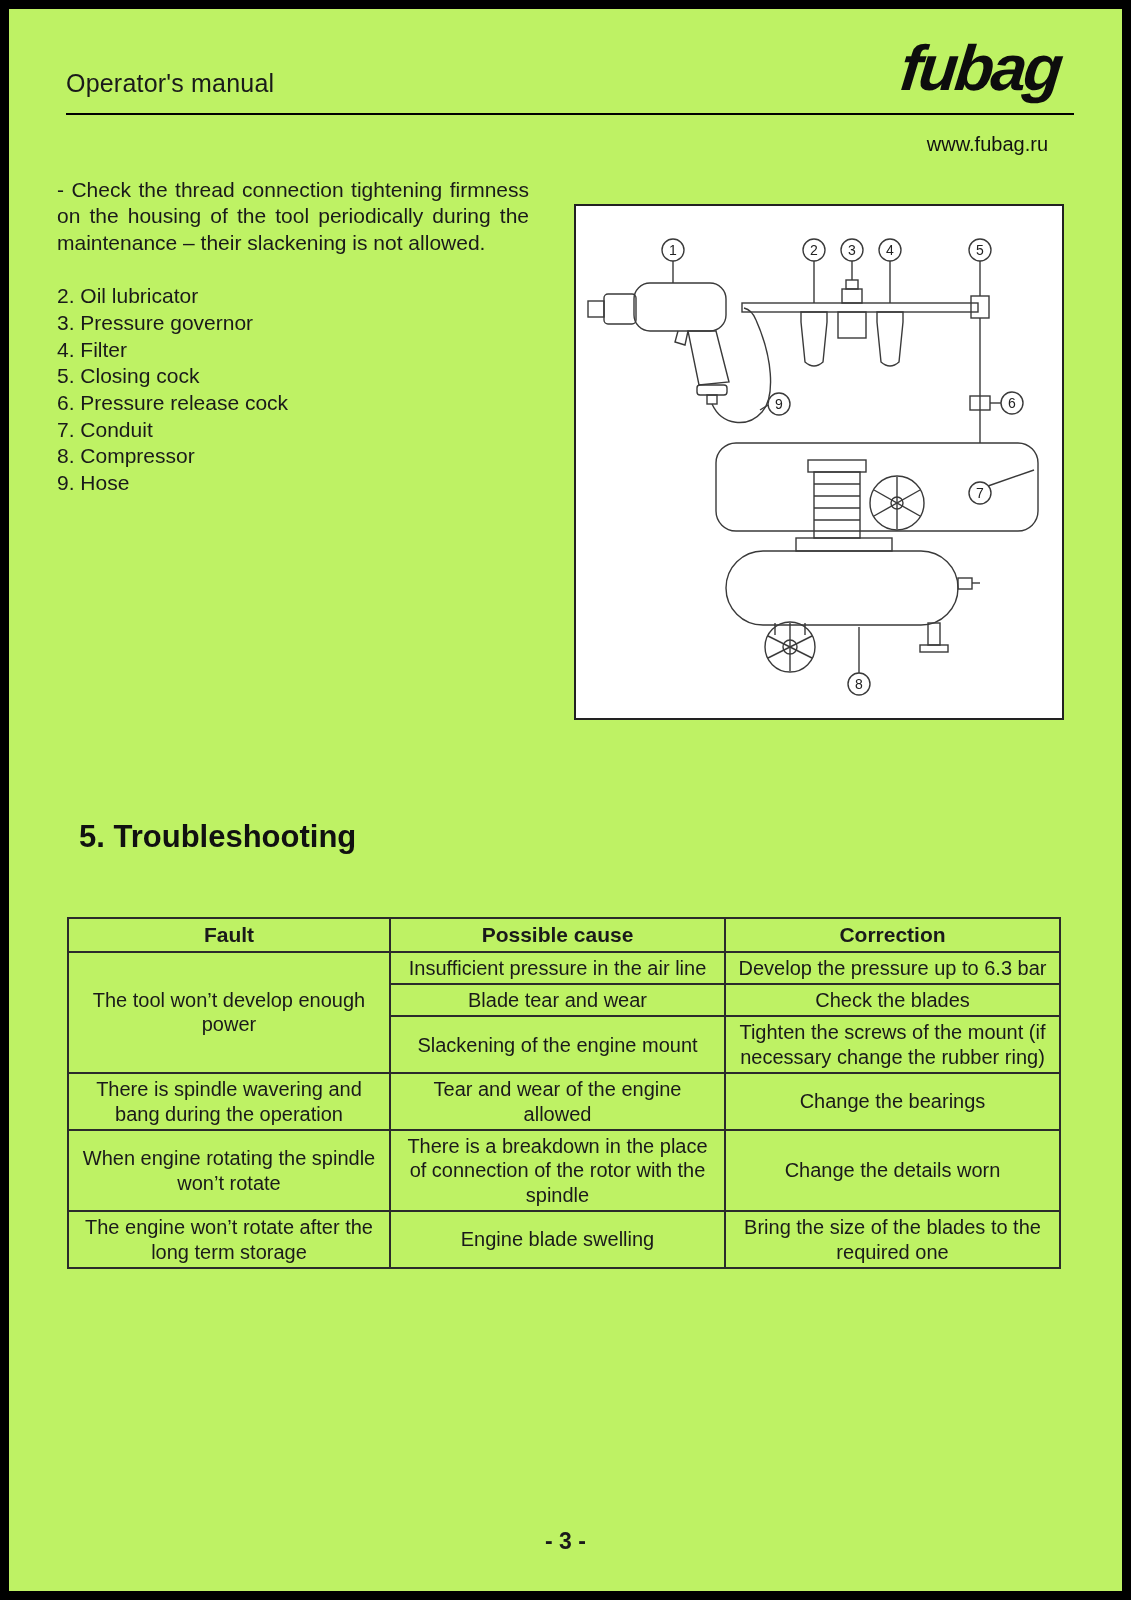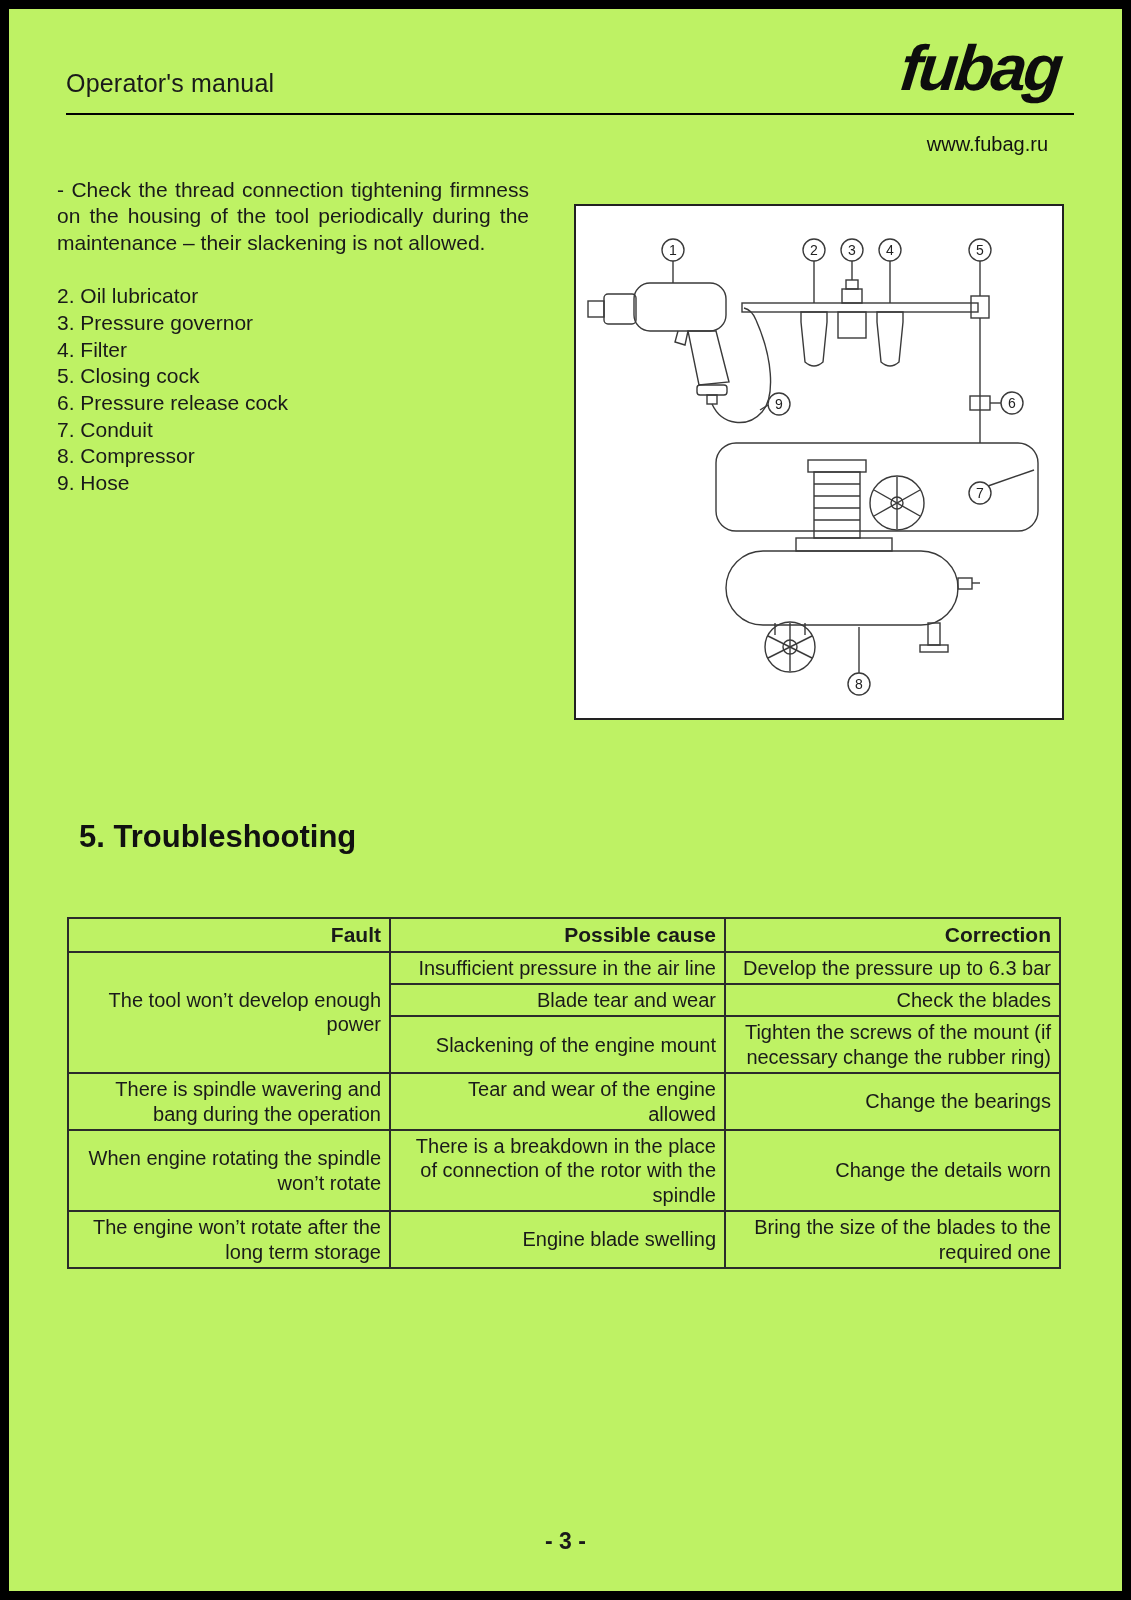--- a/index.html
+++ b/index.html
@@ -30,21 +30,21 @@
   .diagram-box { position:absolute; left:565px; top:195px; width:490px; height:516px; border:2px solid #222; background:#fff; }
   .diagram-box svg { display:block; }
 
   .section-heading { position:absolute; left:70px; top:810px; font-size:31px; font-weight:bold; color:#111; }
 
   table.ts {
     position:absolute; left:58px; top:908px; width:992px;
     border-collapse:collapse; font-size:20px; table-layout:fixed; color:#1a1a1a;
   }
   .ts th, .ts td {
-    border:2px solid #2b2b2b; text-align:right; vertical-align:middle;
+    border:2px solid #2b2b2b; text-align:center; vertical-align:middle;
     padding:3px 8px; line-height:1.22;
   }
   .ts th { font-size:21px; }
   .col-fault{ width:322px; } .col-cause{ width:335px; } .col-corr{ width:335px; }
 
   .page-num { position:absolute; left:0; right:0; bottom:36px; text-align:center; font-size:23px; font-weight:bold; }
 </style>
 </head>
 <body>
 

